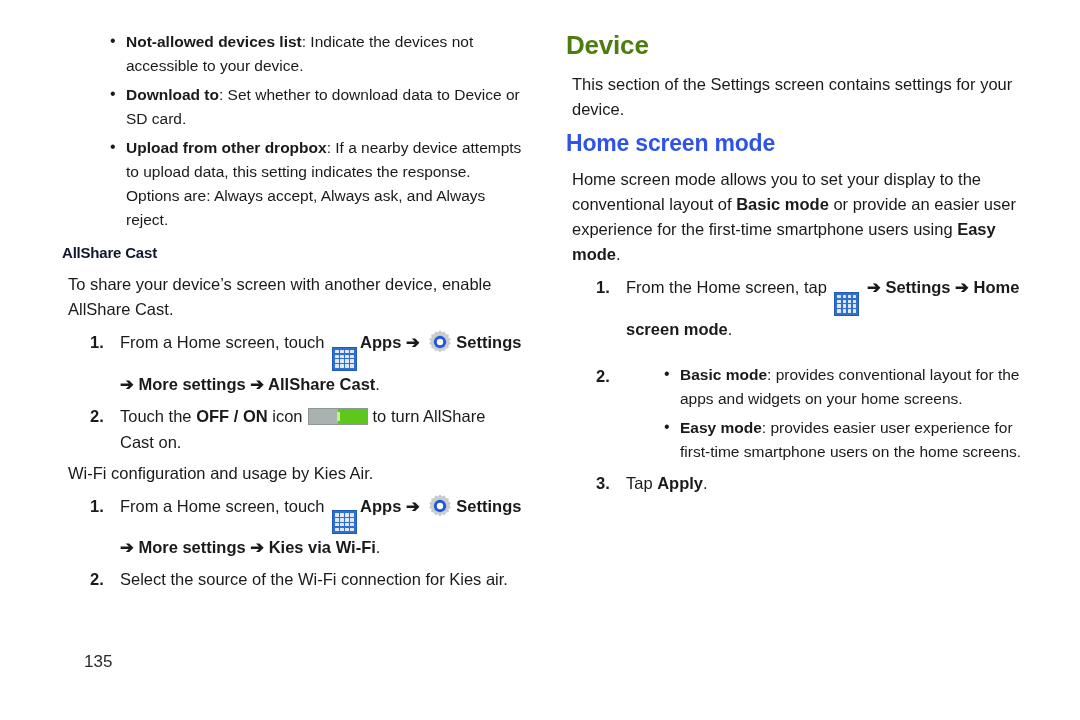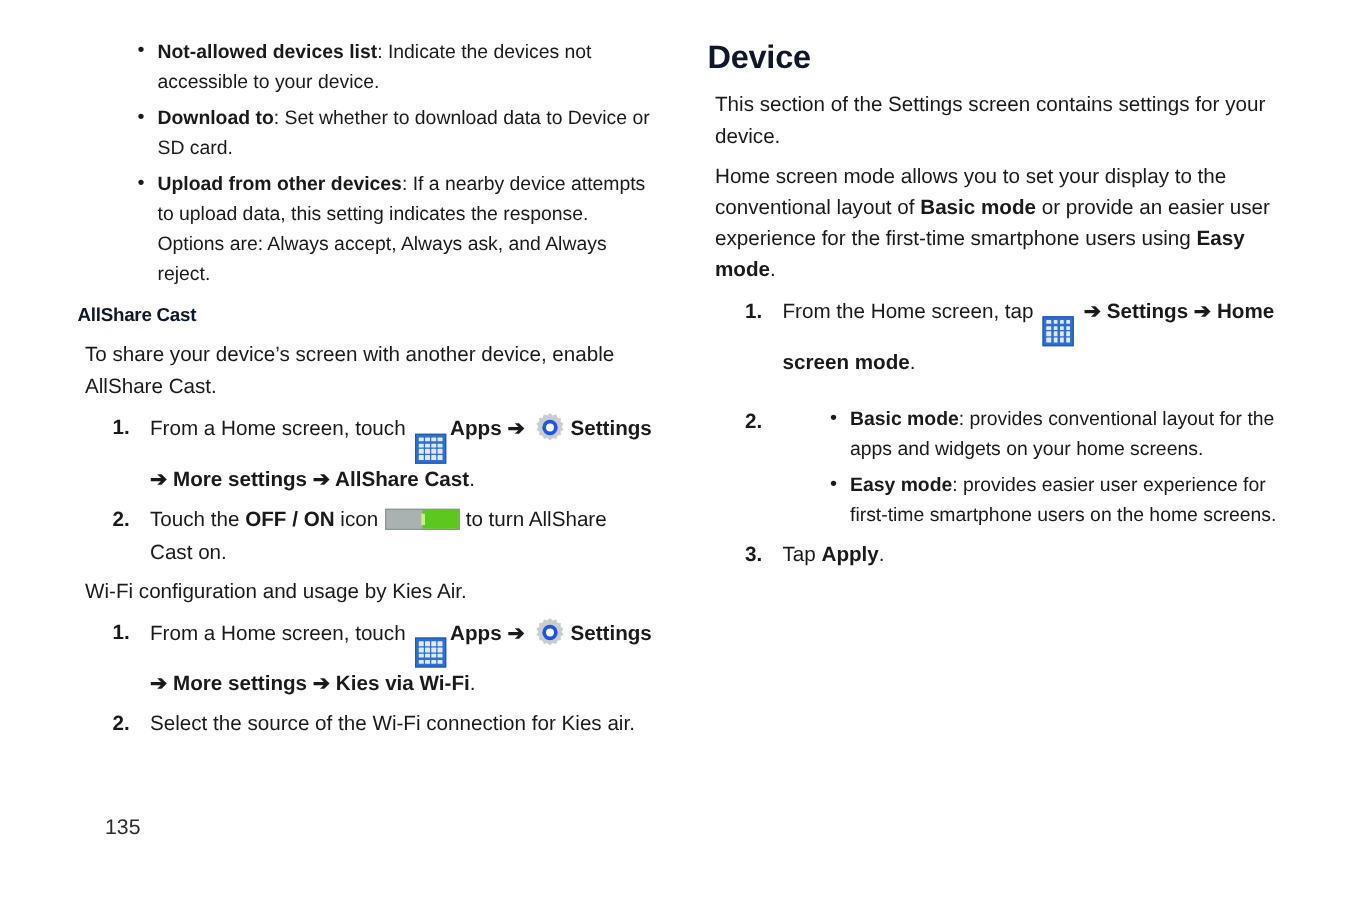--- a/index.html
+++ b/index.html
@@ -25,21 +25,21 @@
   .col {
     position: absolute;
     top: 30px;
     width: 460px;
   }
   .col-left  { left: 62px; }
   .col-right { left: 566px; }
 
   
   .h-major {
-    color: #0f172a;
+    color: #4d7c0f;
     font-weight: bold;
     font-size: 26px;
     line-height: 30px;
     letter-spacing: -0.2px;
     margin: 0 0 12px 0;
   }
   .h-mid {
     color: #2f52e8;
     font-weight: bold;
     font-size: 23px;
@@ -202,21 +202,21 @@
   <div class="col col-left">
 
     <ul class="bullets bullets-l1">
       <li class="bullet">
         <b>Not-allowed devices list</b><span>: Indicate the devices not accessible to your device.</span>
       </li>
       <li class="bullet">
         <b>Download to</b><span>: Set whether to download data to Device or SD card.</span>
       </li>
       <li class="bullet">
-        <b>Upload from other devices</b><span>: If a nearby device attempts to upload data, this setting indicates the response. Options are: Always accept, Always ask, and Always reject.</span>
+        <b>Upload from other dropbox</b><span>: If a nearby device attempts to upload data, this setting indicates the response. Options are: Always accept, Always ask, and Always reject.</span>
       </li>
     </ul>
 
     <h3 class="h-minor">AllShare Cast</h3>
 
     <p class="para para-indent">To share your device’s screen with another device, enable AllShare Cast.</p>
 
     <ol class="steps steps-left">
       <li class="step">
         <span class="num">1.</span><span>From a Home screen, touch</span>
@@ -293,20 +293,21 @@
     </ol>
 
   </div>
 
   <div class="col col-right">
 
     <h1 class="h-major">Device</h1>
 
     <p class="para para-indent">This section of the Settings screen contains settings for your device.</p>
 
+    <h2 class="h-mid">Home screen mode</h2>
 
     <p class="para para-indent"><span>Home screen mode allows you to set your display to the conventional layout of </span><b>Basic mode</b><span> or provide an easier user experience for the first-time smartphone users using </span><b>Easy mode</b><span>.</span></p>
 
     <ol class="steps steps-right">
       <li class="step">
         <span class="num">1.</span><span>From the Home screen, tap</span>
         <span class="icon-inline apps-icon">
             <i></i>
             <i></i>
             <i></i>

